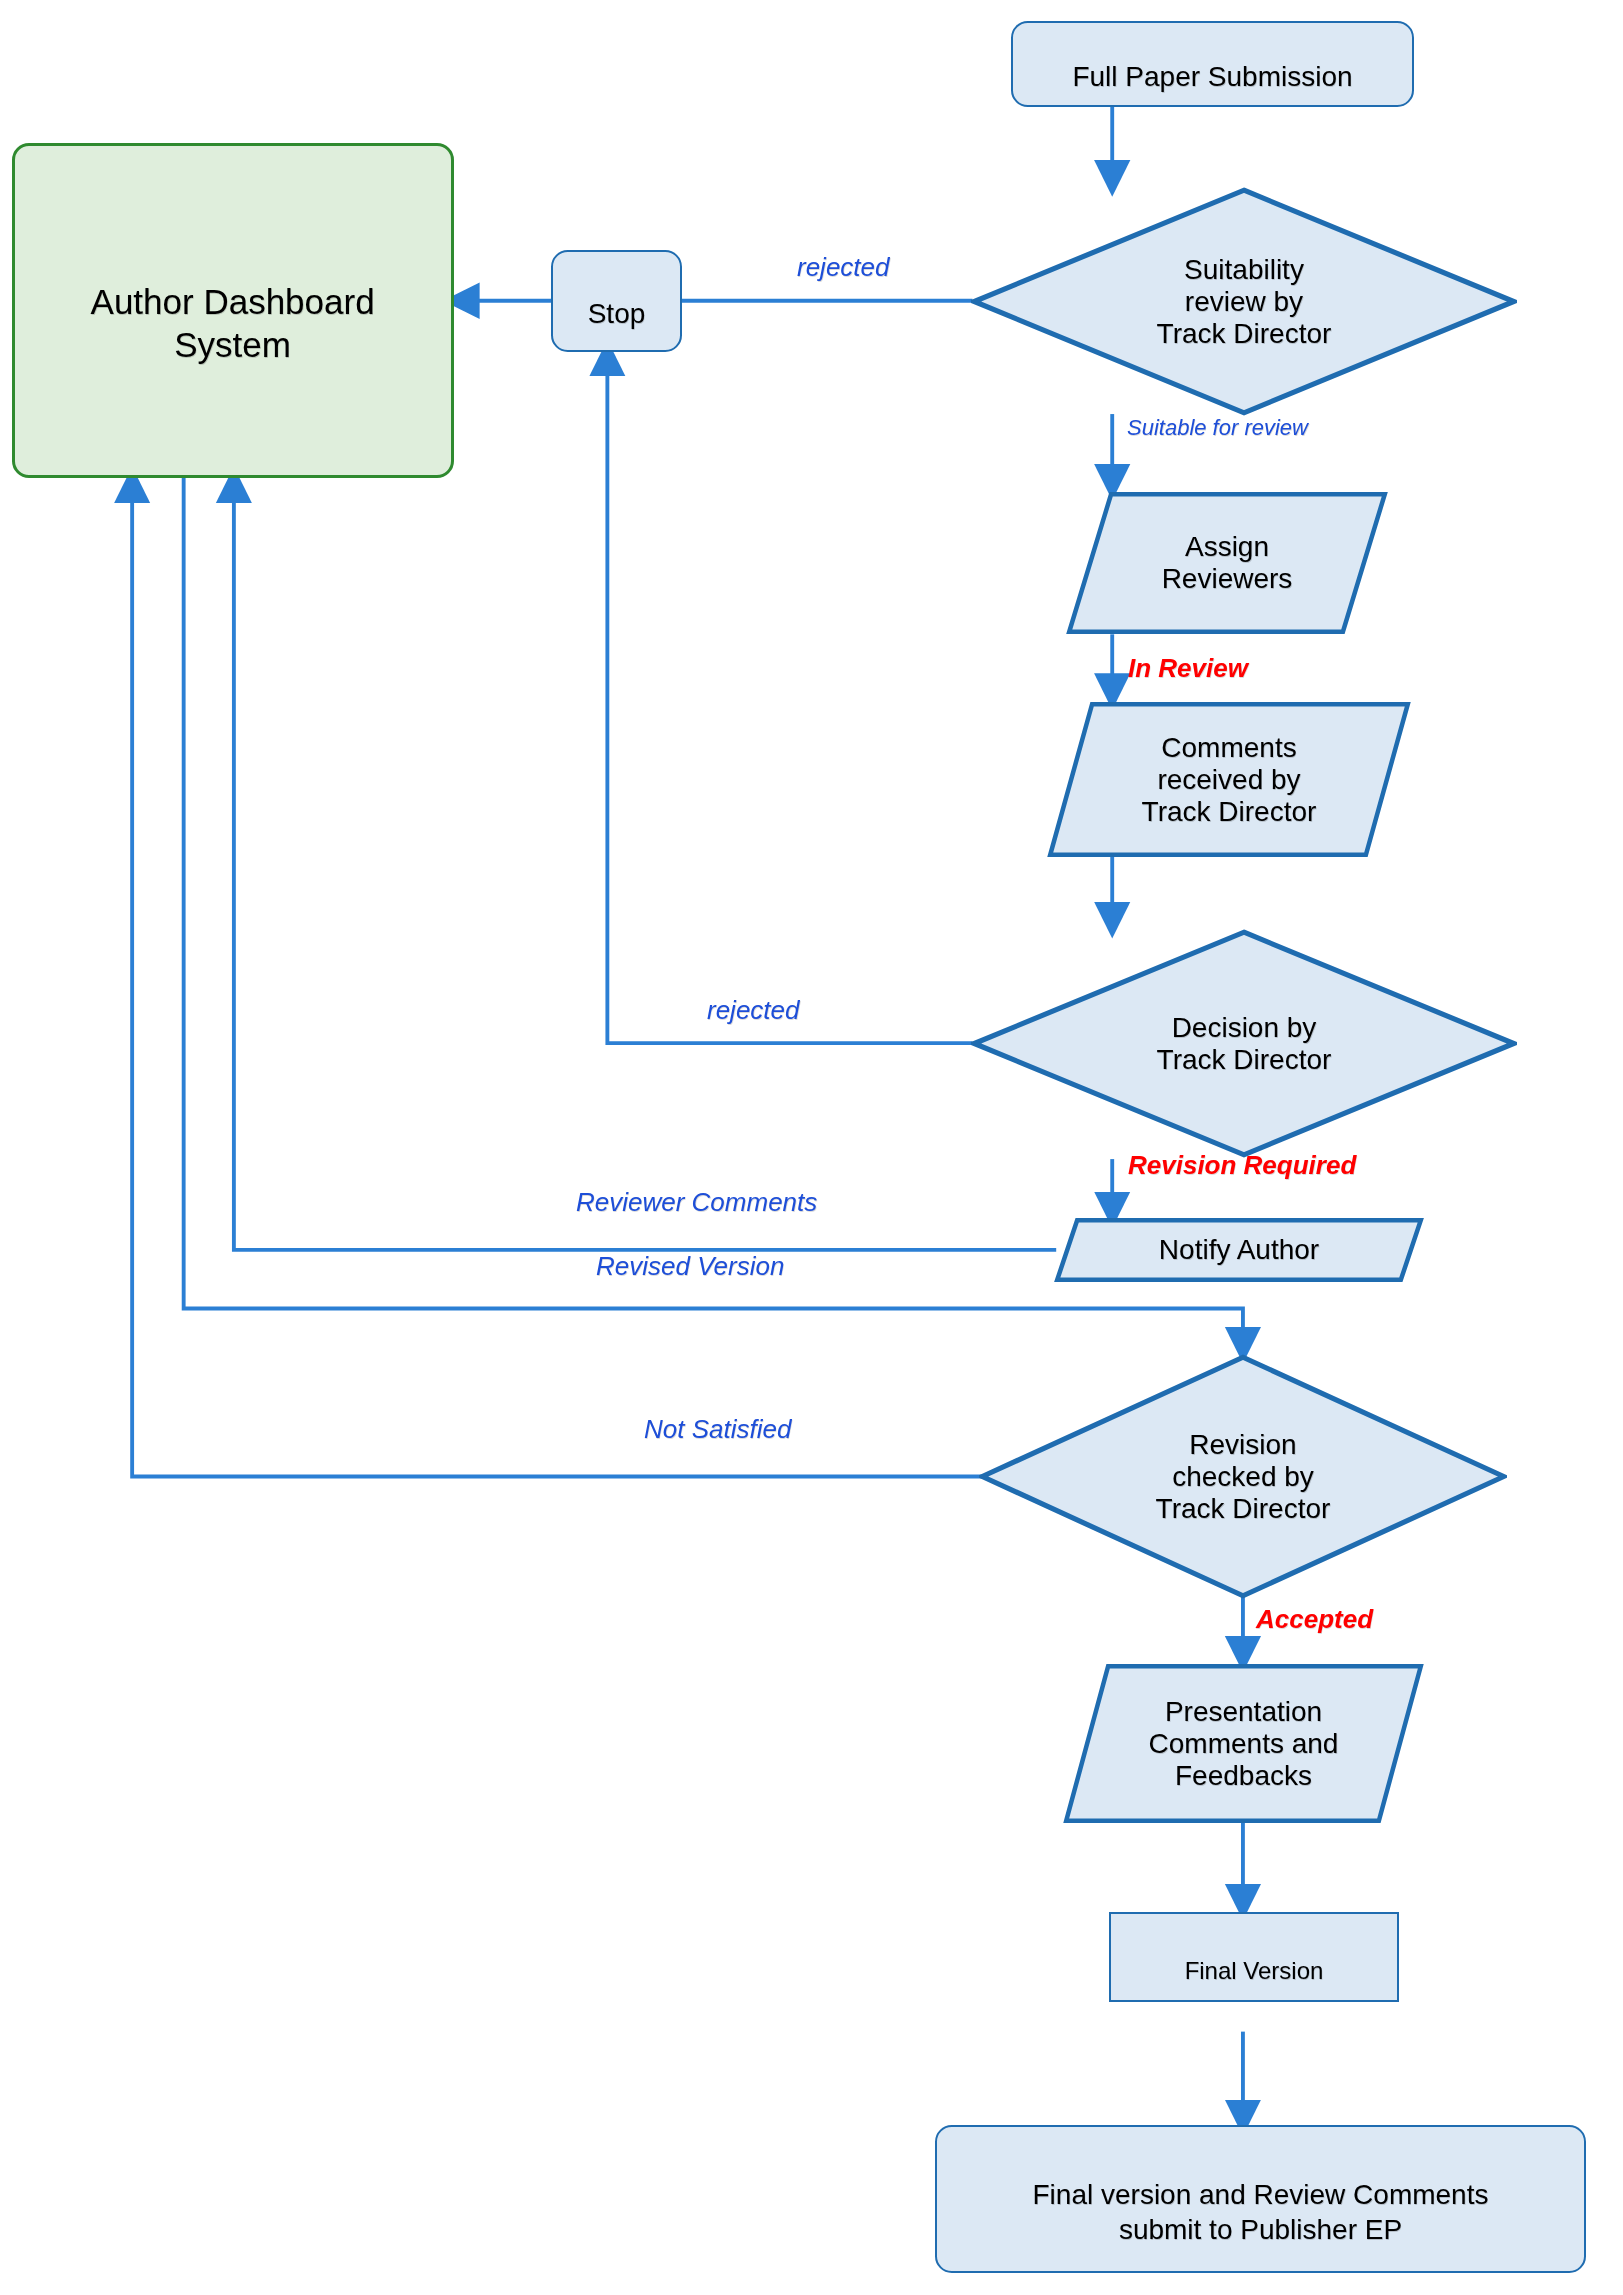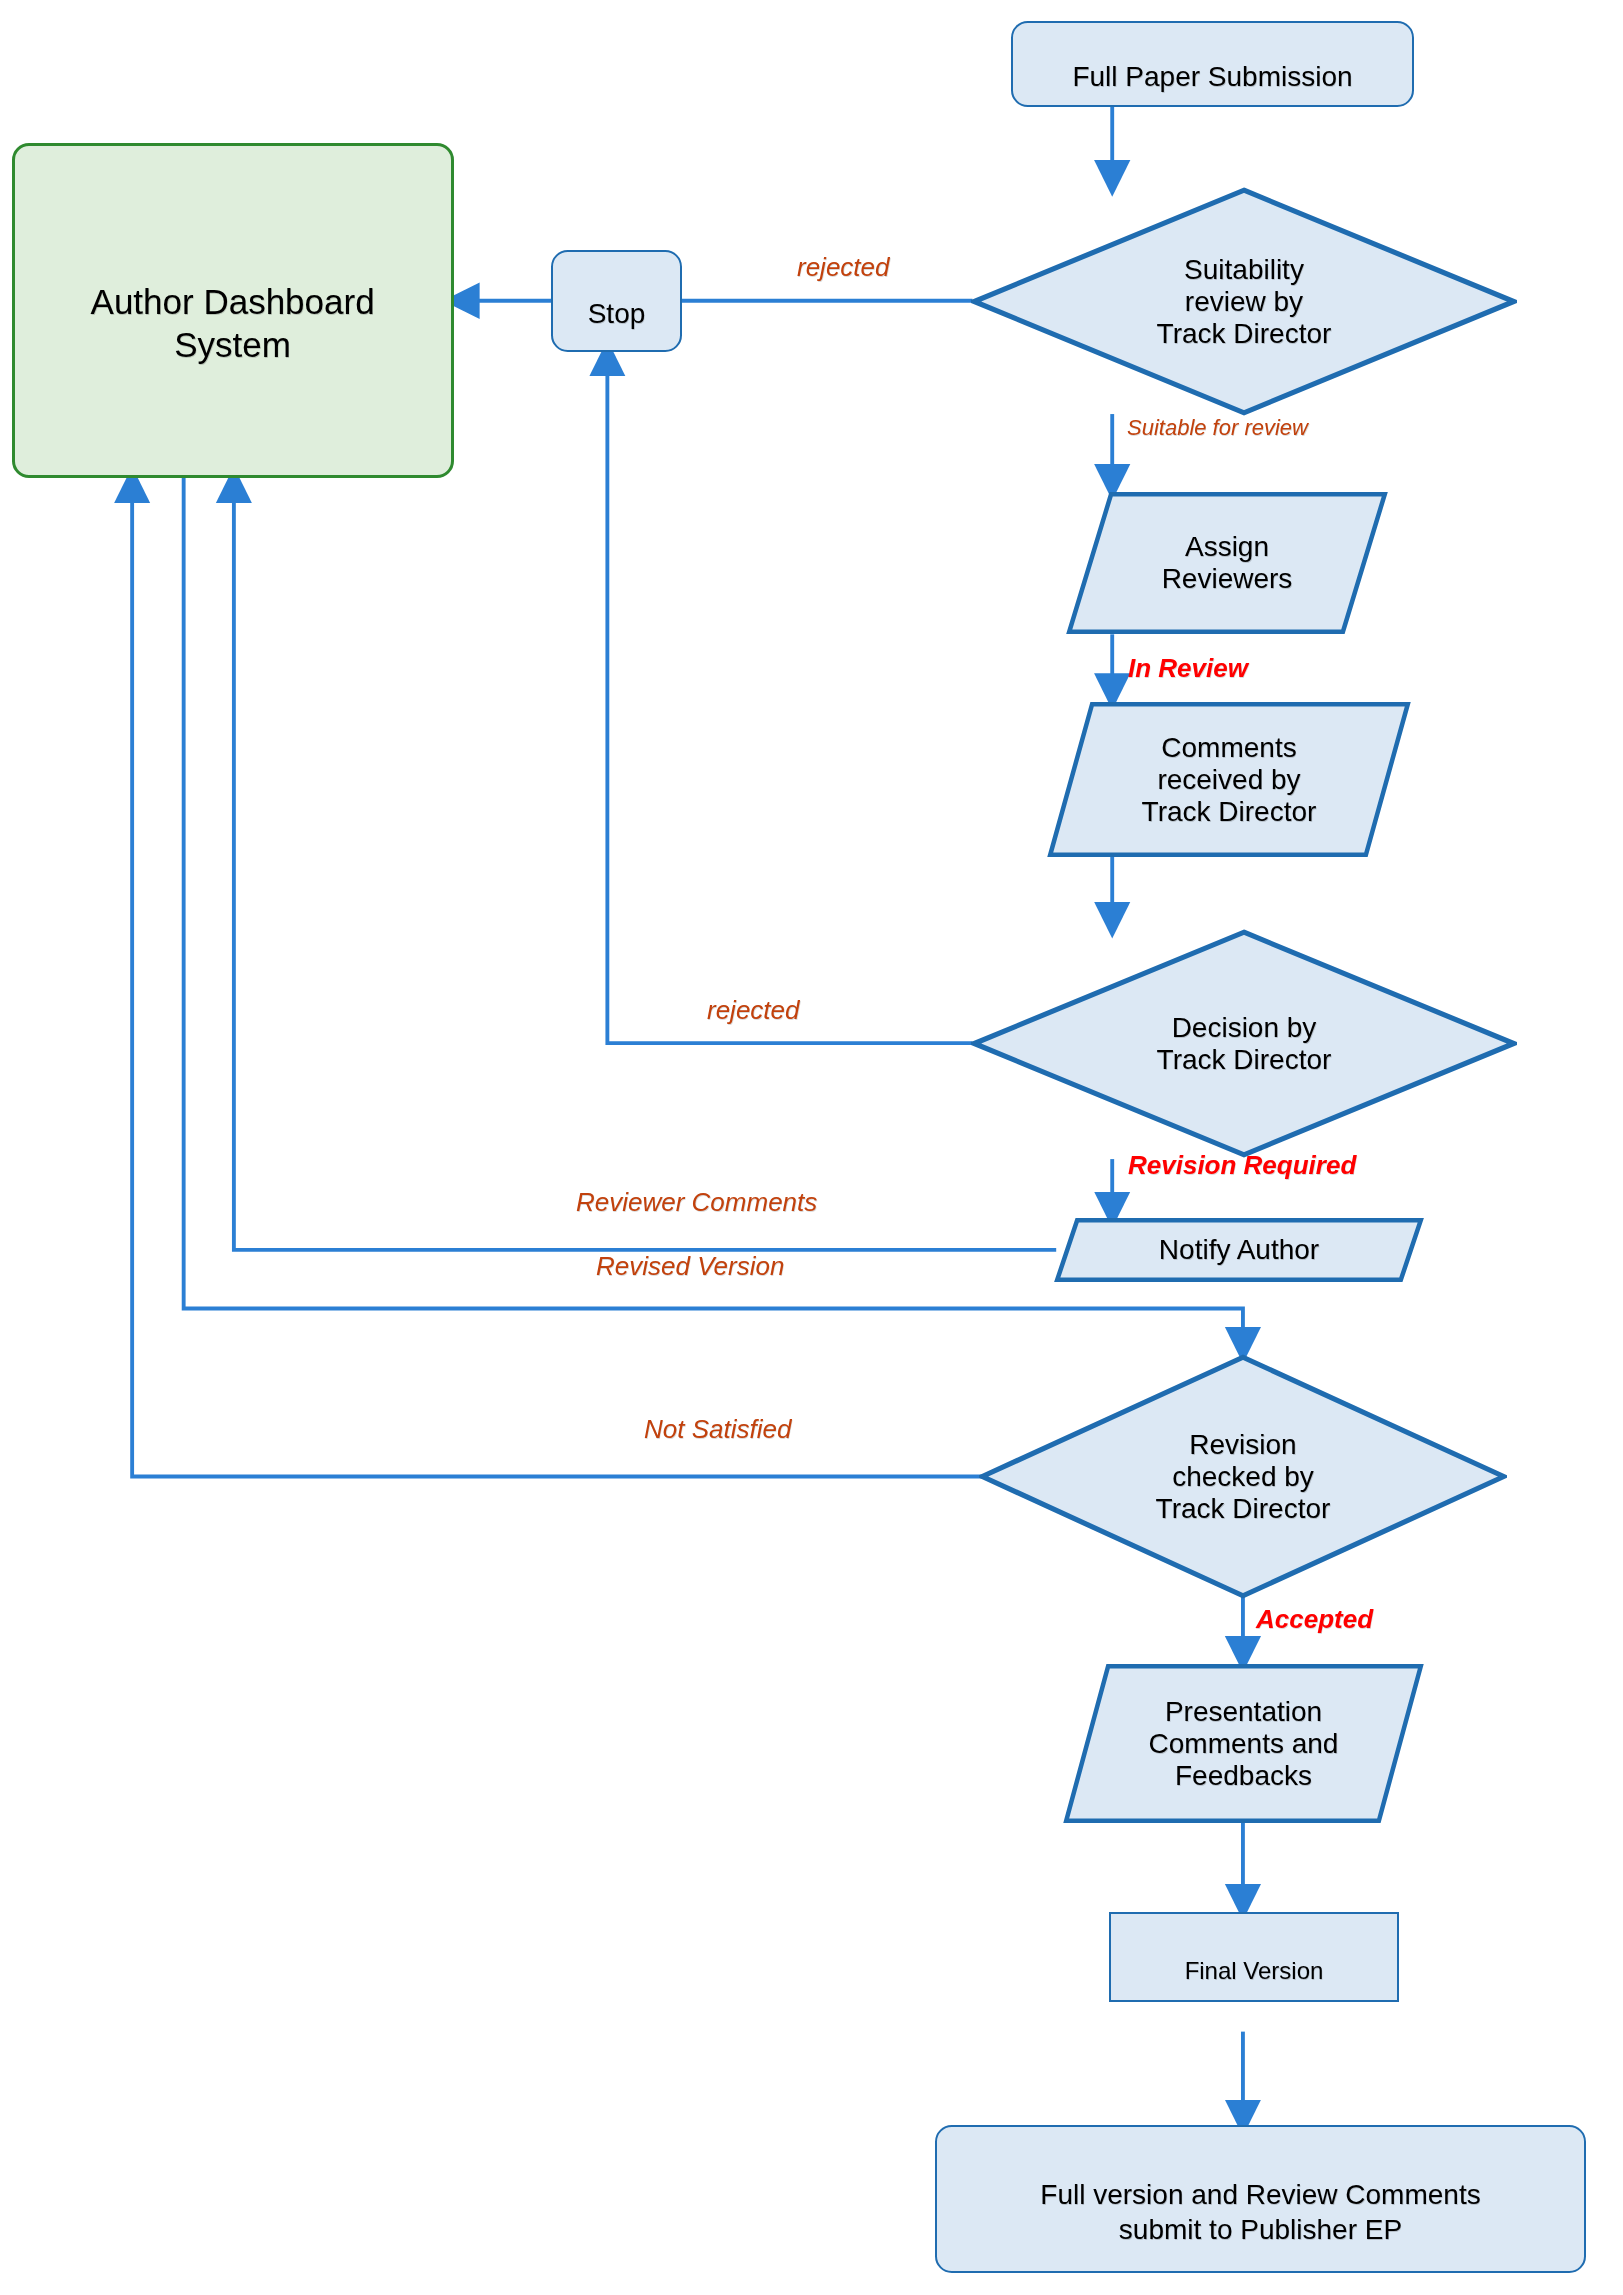--- a/index.html
+++ b/index.html
@@ -74,21 +74,21 @@
     z-index: 2;
     white-space: pre-line;
     color: #000;
     text-shadow: 0.6px 0.6px 0 rgba(0,0,0,0.18);
   }
 
   
   .edge-label {
     position: absolute;
     font-style: italic;
-    color: #c2410c;
+    color: #1d4ed8;
     white-space: nowrap;
     text-shadow: 0.6px 0.6px 0 rgba(0,0,0,0.15);
   }
   .edge-label.status {
     color: #ff0000;
     font-weight: bold;
   }
 </style>
 </head>
 <body>
@@ -203,21 +203,21 @@
     <span class="txt">Presentation
 Comments and
 Feedbacks</span>
   </div>
 
   <div class="node rect" style="left:1109px; top:1912px; width:290px; height:90px; font-size:24px;">
     <span class="txt">Final Version</span>
   </div>
 
   <div class="node rounded" style="left:935px; top:2125px; width:651px; height:148px; font-size:28px;">
-    <span class="txt">Full version and Review Comments
+    <span class="txt">Final version and Review Comments
 submit to Publisher EP</span>
   </div>
 
   <div class="edge-label" style="left:797px; top:252px; font-size:26px;">rejected</div>
 
   <div class="edge-label" style="left:1127px; top:415px; font-size:22px;font-style:italic;">Suitable for review</div>
 
   <div class="edge-label status" style="left:1128px; top:653px; font-size:26px;">In Review</div>
 
   <div class="edge-label" style="left:707px; top:995px; font-size:26px;">rejected</div>

